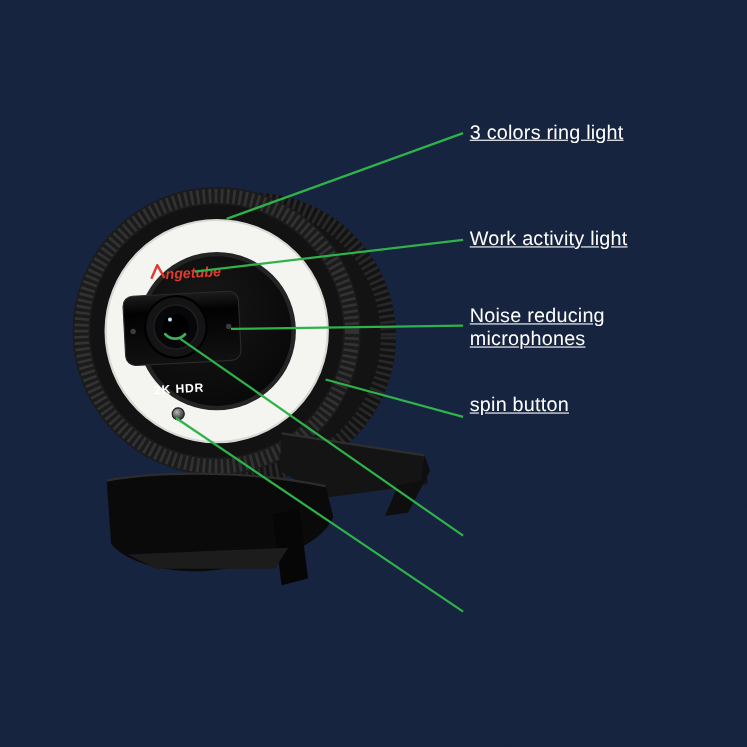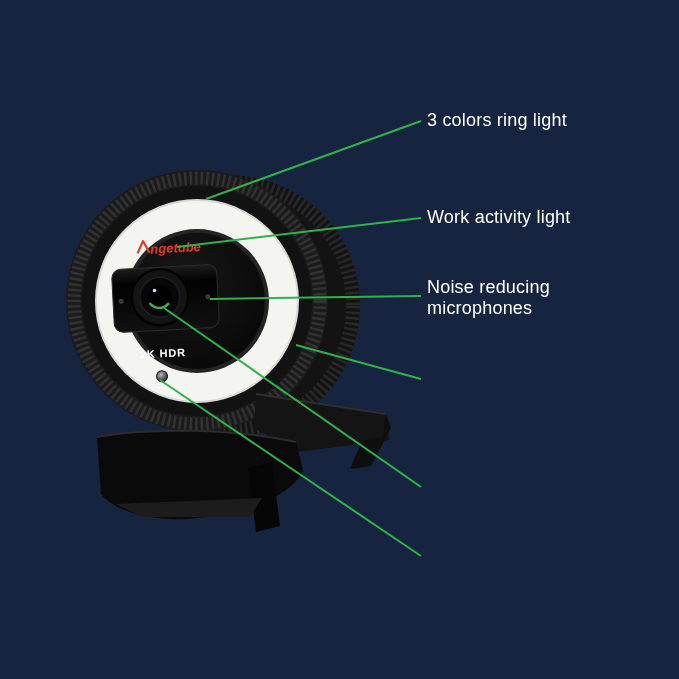--- a/index.html
+++ b/index.html
@@ -9,20 +9,21 @@
     font-family:"Liberation Sans",sans-serif;
   }
   .stage{position:relative;width:679px;height:679px;}
   svg.scene{position:absolute;left:0;top:0;}
   .ann-line{stroke:var(--annotation,#2eb34b);stroke-width:2;fill:none;}
   .label{
     position:absolute;left:427px;
     color:var(--label-text,#ffffff);
     font-size:18px;line-height:21px;letter-spacing:.2px;
     white-space:nowrap;
+    text-decoration:underline;
   }
   .label span{display:block;}
   .ring-light-fill{fill:var(--ring-light,#f4f4f1);}
   .logo-text{fill:var(--logo-red,#e23a2e);font-family:"Liberation Sans",sans-serif;
     font-size:13px;font-weight:bold;font-style:italic;}
   .badge-text{fill:#ffffff;font-family:"Liberation Sans",sans-serif;
     font-size:11px;font-weight:bold;letter-spacing:.8px;}
   .glint{stroke:var(--lens-glint,#3fae5c);}
 </style>
 </head>
@@ -117,17 +118,18 @@
   <div class="label" style="top:277px">
     <span>Noise reducing</span>
     <span>microphones</span>
   </div>
 
   <div class="label" style="top:207px">
     <span>Work activity light</span>
   </div>
 
   <div class="label" style="top:358px">
+    <span>spin button</span>
   </div>
 
 
 
 </div>
 
 </body></html>

